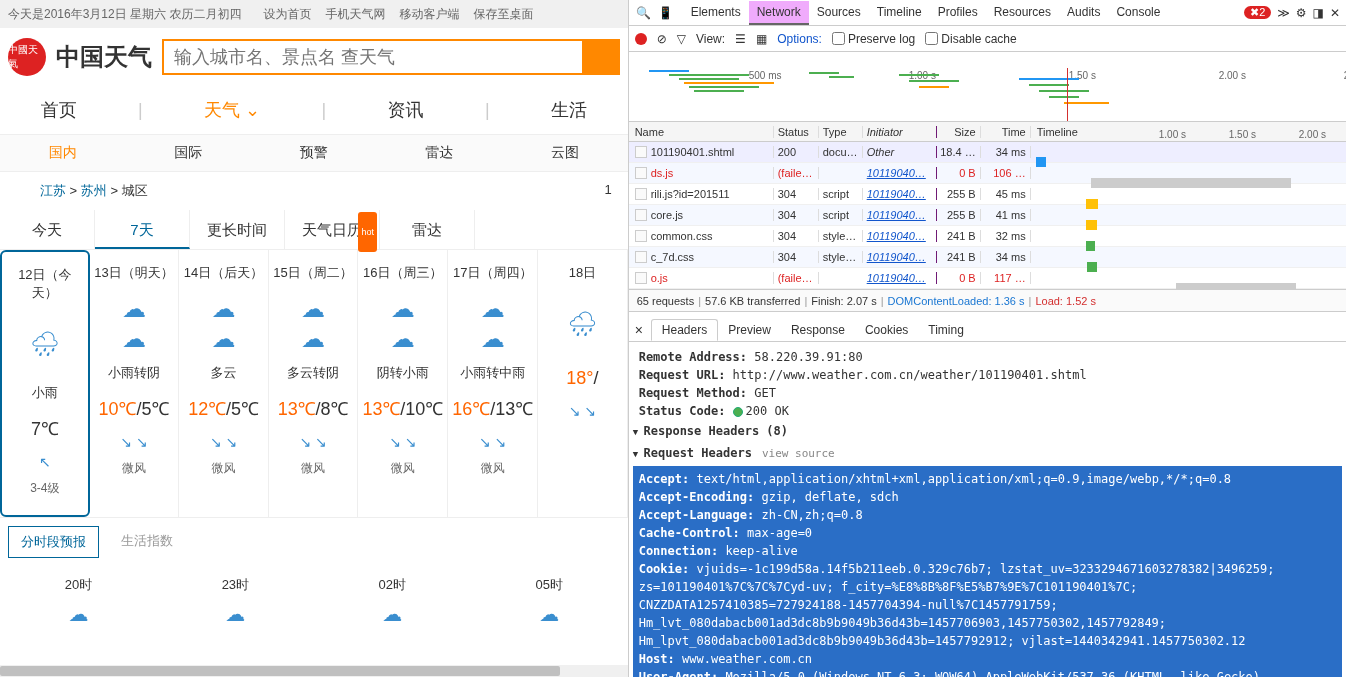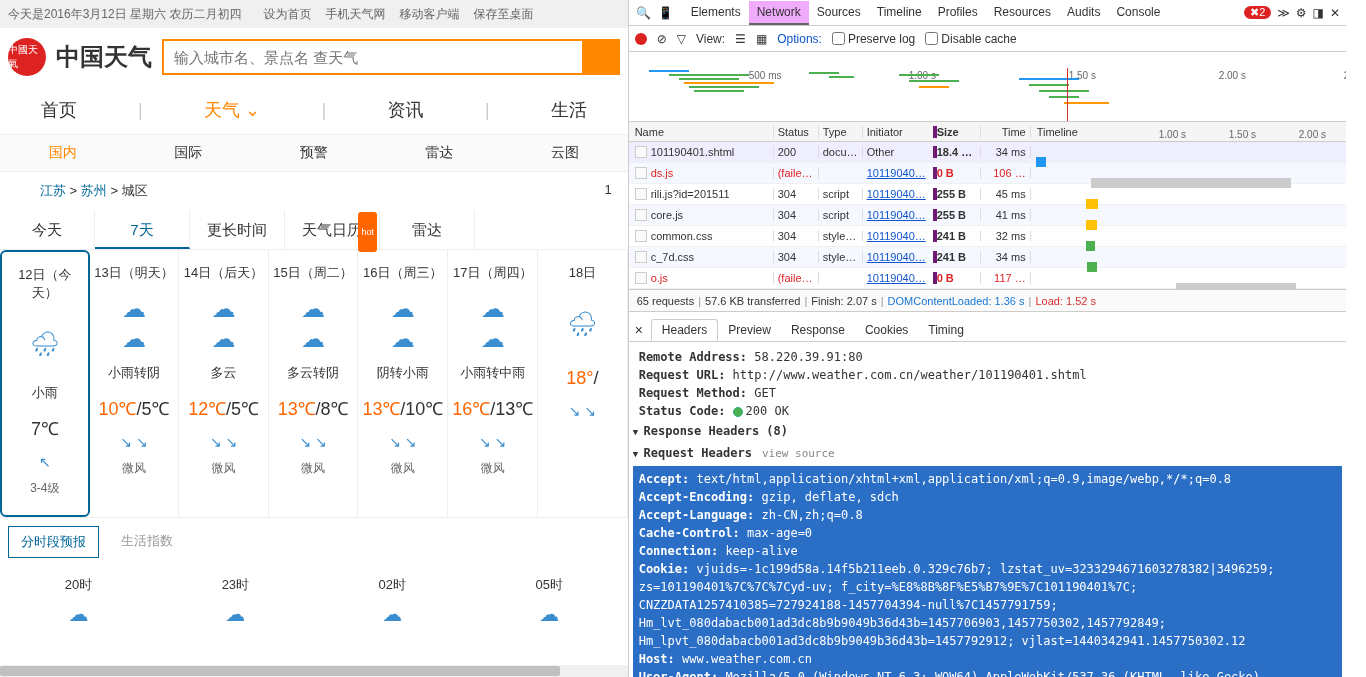--- a/index.html
+++ b/index.html
@@ -9,21 +9,21 @@
 .right-panel { width: 728px; height: 100%; background: #fff; display: flex; flex-direction: column; }
 
 
 .topbar { height: 28px; background: #f0f0f0; display: flex; align-items: center; padding: 0 8px; font-size: 12px; color: #666; gap: 4px; }
 .topbar span { margin-right: 8px; }
 .topbar a { color: #666; text-decoration: none; margin-left: 10px; }
 .header-row { display: flex; align-items: center; padding: 10px 8px; gap: 10px; }
 .logo-img { width: 38px; height: 38px; background: #d22; border-radius: 50%; position: relative; display: flex; align-items: center; justify-content: center; color: #fff; font-size: 10px; }
 .site-title { font-size: 24px; font-weight: bold; color: #333; }
 .search-box { flex: 1; display: flex; }
-.search-input { flex: 1; height: 36px; border: 2px solid #ff8800; padding: 0 10px; font-size: 15px; color: #999; }
+.search-input { flex: 1; height: 36px; border: 2px solid #ff8800; padding: 0 10px; font-size: 18px; color: #999; }
 .search-btn { width: 36px; height: 36px; background: #ff8800; border: none; color: #fff; }
 .main-nav { display: flex; justify-content: space-around; align-items: center; height: 48px; font-size: 18px; }
 .main-nav-item { padding: 0 20px; cursor: pointer; }
 .main-nav-item.active { color: #ff8800; }
 .nav-sep { color: #ccc; }
 .sub-nav { display: flex; height: 38px; align-items: center; background: #fafafa; border-top: 1px solid #eee; border-bottom: 1px solid #eee; }
 .sub-nav-item { flex: 1; text-align: center; font-size: 14px; cursor: pointer; }
 .sub-nav-item.active { color: #ff8800; }
 .breadcrumb { padding: 10px 8px; font-size: 13px; color: #333; margin-left: 32px; }
 .breadcrumb a { color: #069; text-decoration: none; }
@@ -63,22 +63,22 @@
 .timeline-ruler { height: 70px; border-bottom: 1px solid #ccc; position: relative; overflow: hidden; }
 .ruler-marks { position: absolute; top: 0; width: 100%; height: 16px; display: flex; font-size: 10px; color: #666; }
 .ruler-mark { position: absolute; top: 18px; }
 .overview-bars { position: absolute; top: 16px; width: 100%; height: 54px; }
 .ov-bar { position: absolute; height: 2px; background: #4caf50; }
 .net-table-wrap { flex: 0 0 auto; border-bottom: 1px solid #ccc; }
 .net-header { display: flex; border-bottom: 1px solid #ccc; background: #f5f5f5; font-size: 11px; height: 20px; align-items: center; }
 .col-name { width: 145px; padding-left: 6px; border-right: 1px solid #ddd; }
 .col-status { width: 45px; padding-left: 4px; border-right: 1px solid #ddd; }
 .col-type { width: 44px; padding-left: 4px; border-right: 1px solid #ddd; }
-.col-init { width: 74px; padding-left: 4px; border-right: 4px solid #701a75; }
-.col-size { width: 44px; padding-right: 4px; border-right: 1px solid #ddd; font-weight: bold; }
+.col-init { width: 74px; padding-left: 4px; border-right: 1px solid #701a75; font-style: italic; }
+.col-size { width: 44px; text-align: right; padding-right: 4px; border-right: 1px solid #ddd; }
 .col-time { width: 50px; text-align: right; padding-right: 4px; border-right: 1px solid #ddd; }
 .col-timeline { flex: 1; padding-left: 6px; position: relative; }
 .net-body { max-height: 148px; overflow: hidden; }
 .net-row { display: flex; font-size: 11px; height: 21px; align-items: center; border-bottom: 1px solid #f0f0f0; cursor: pointer; }
 .net-row:nth-child(even) { background: #f5f8ff; }
 .net-row.selected { background: #eef; }
 .net-row.failed { color: #d22; }
 .net-row .col-name { display: flex; align-items: center; gap: 4px; }
 .file-icon { width: 12px; height: 12px; display: inline-block; background: #fafafa; border: 1px solid #ccc; }
 .initiator-link { color: #15c; text-decoration: underline; }

